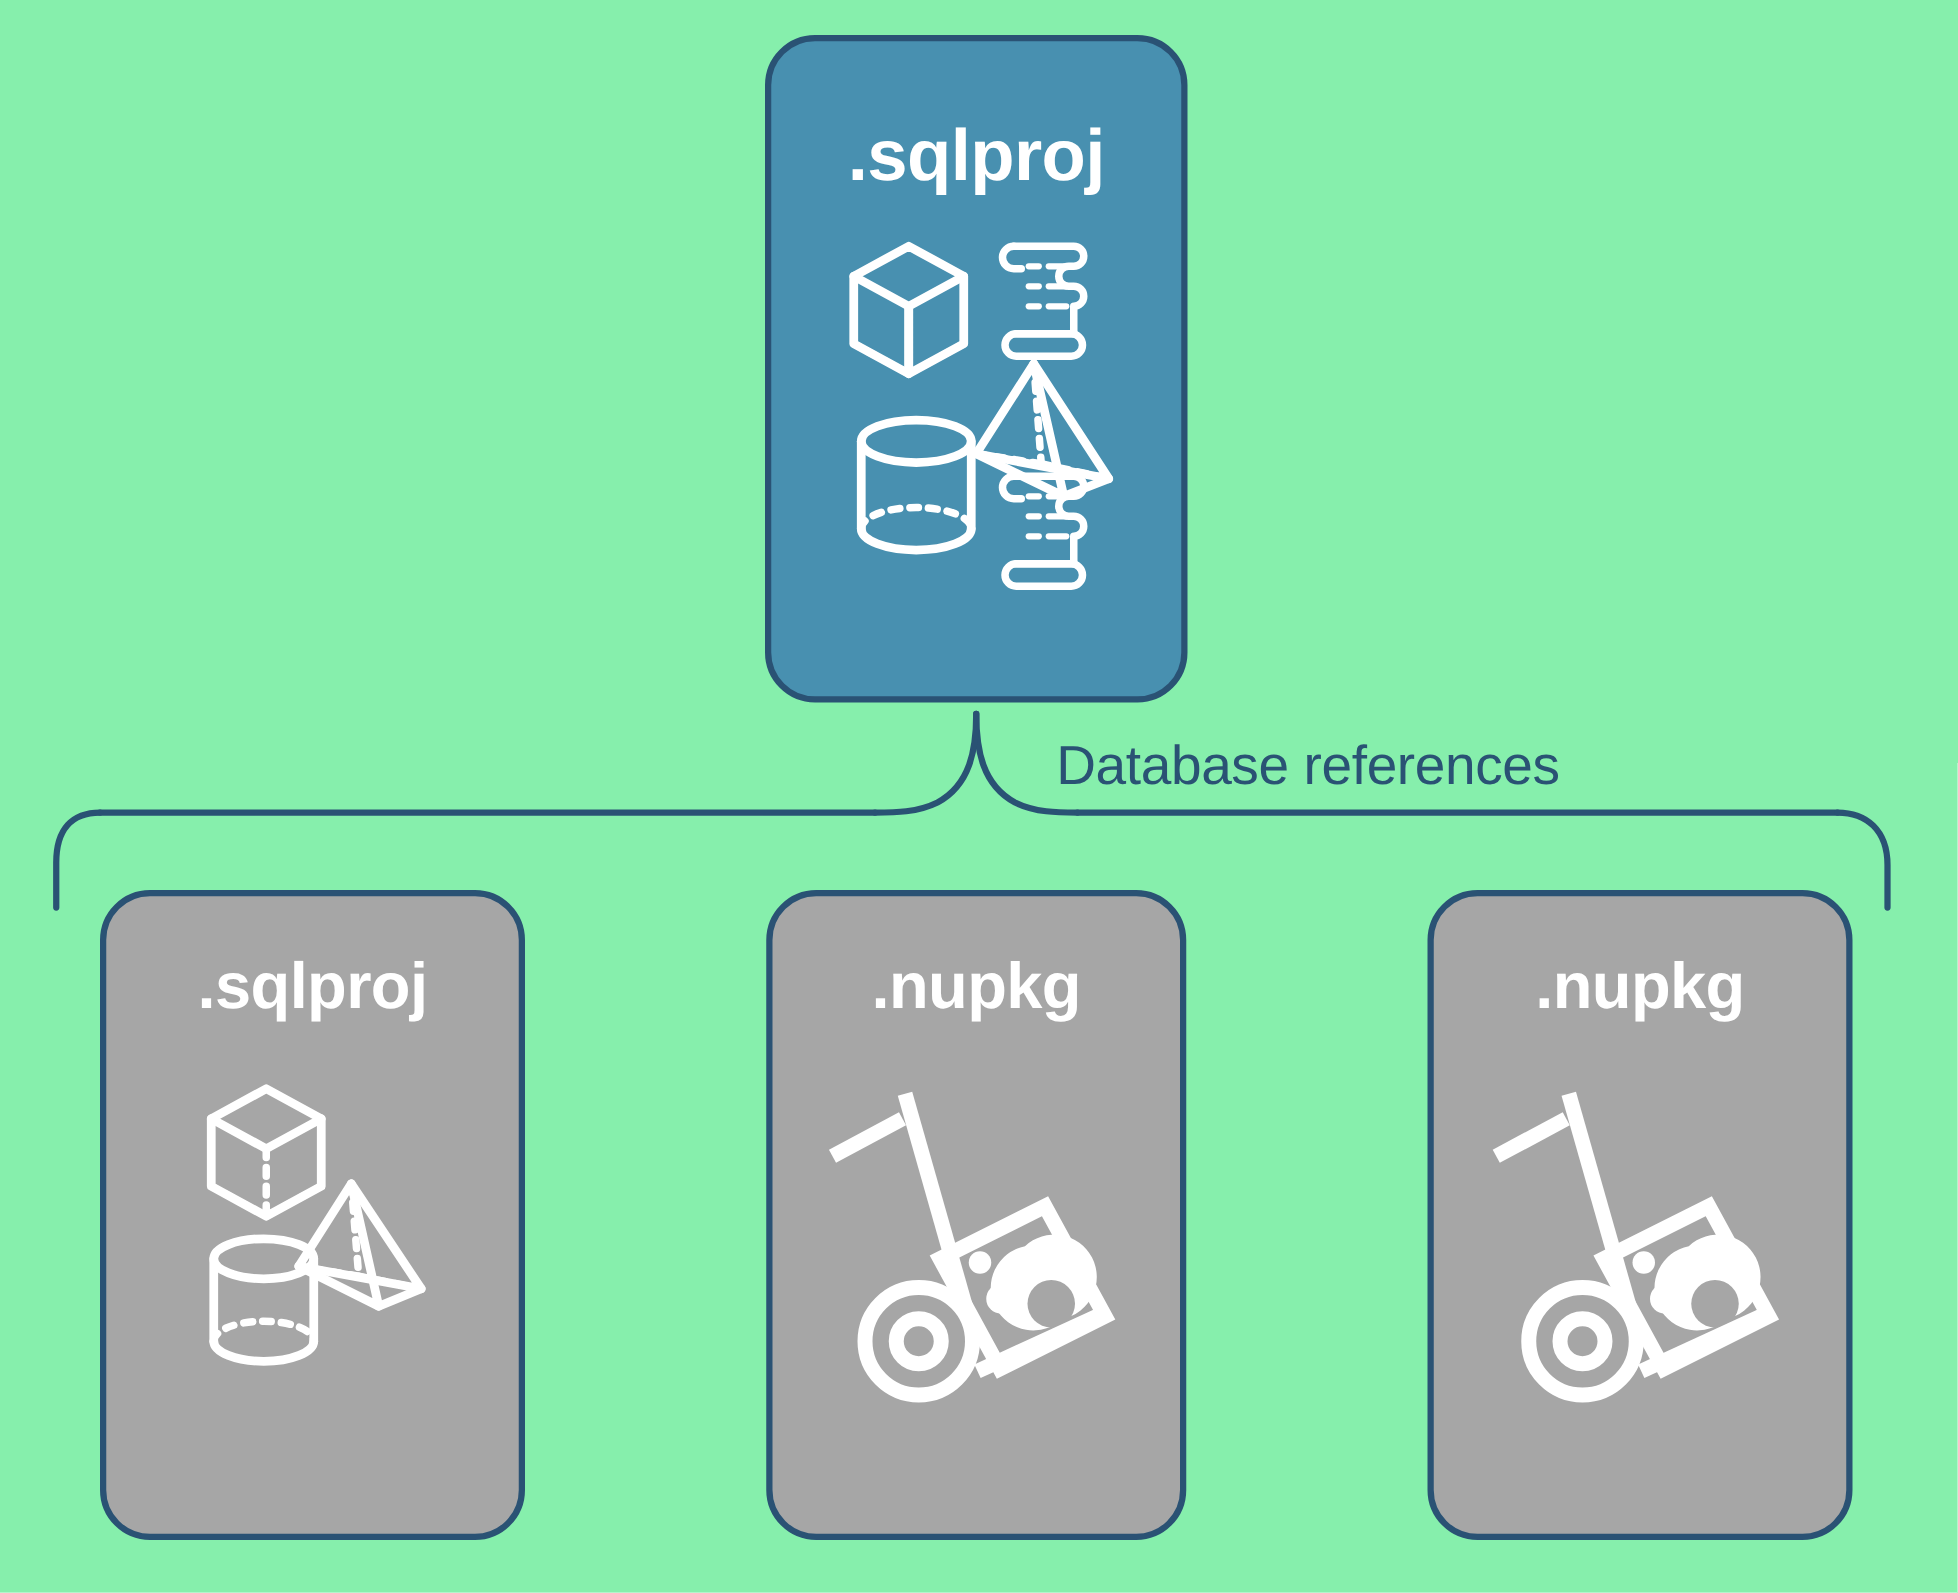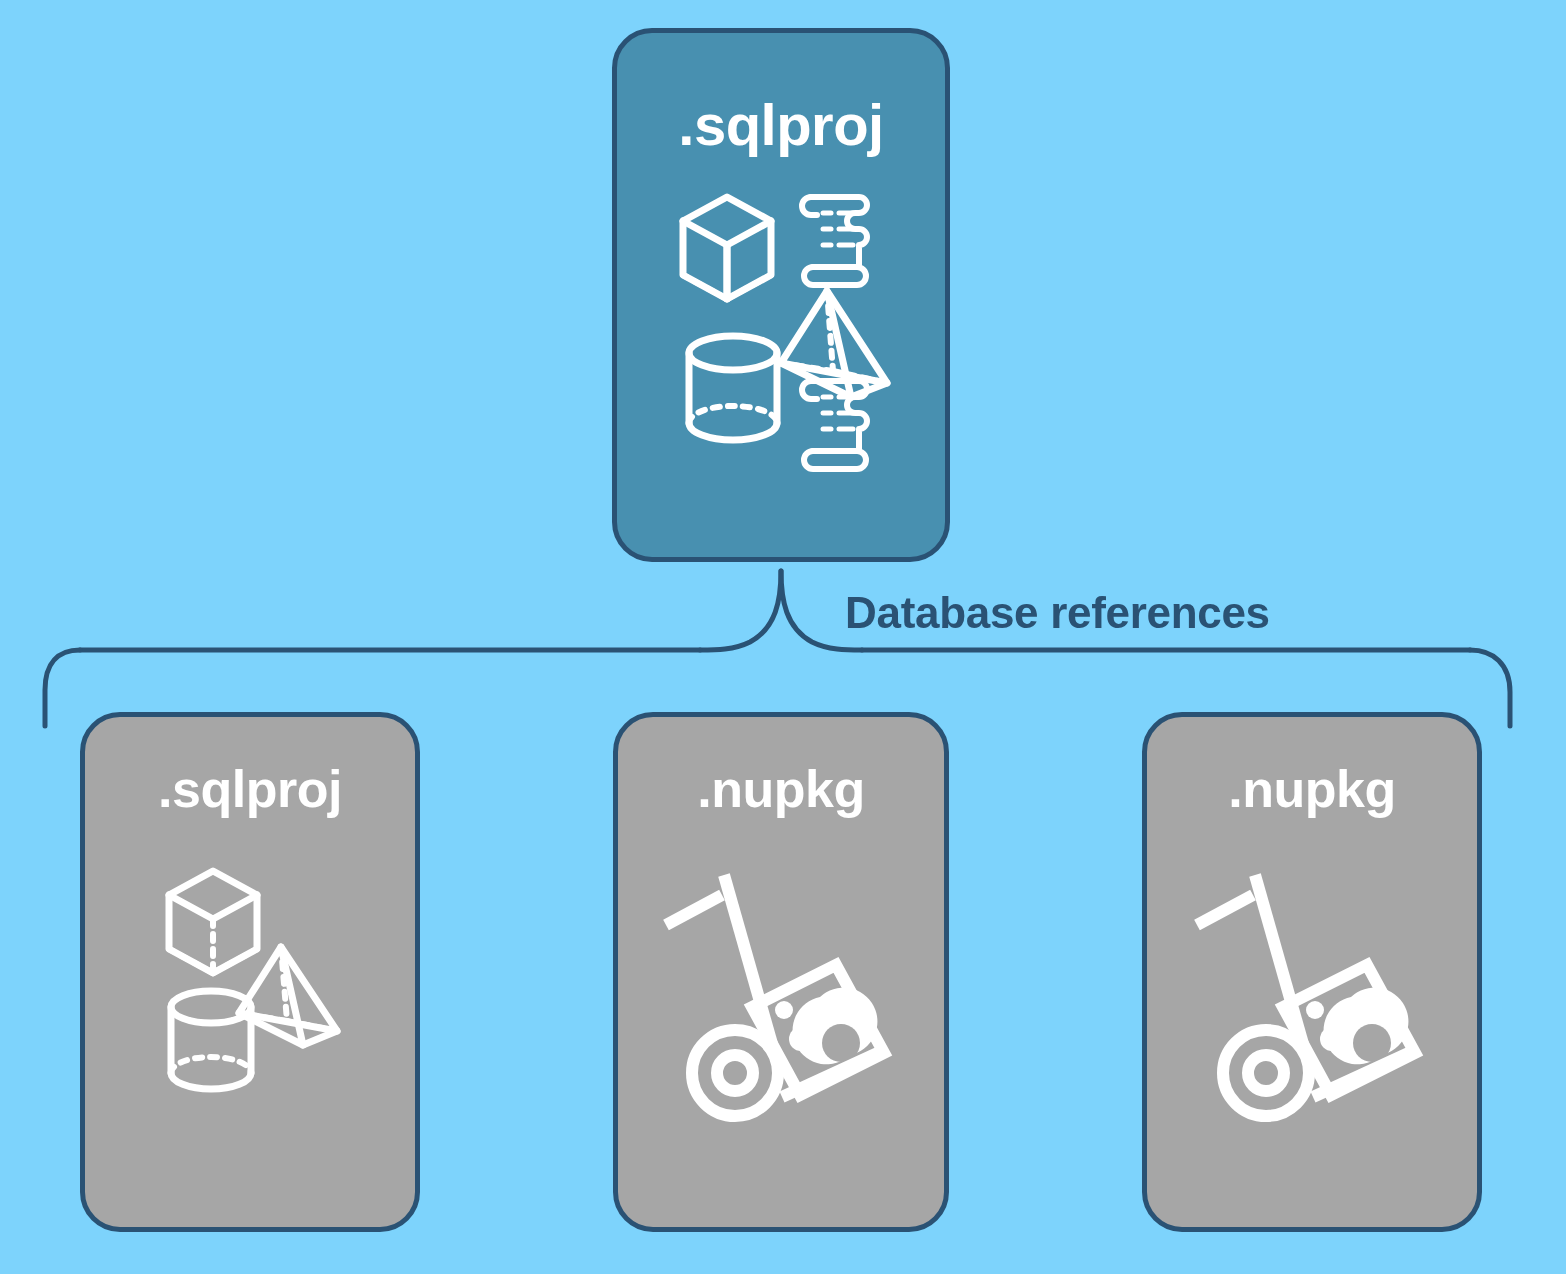--- a/index.html
+++ b/index.html
@@ -10,21 +10,21 @@
   body {
     width: 1566px;
     height: 1274px;
     font-family: "Liberation Sans", sans-serif;
     overflow: hidden;
   }
   #diagram-root {
     position: relative;
     width: 1566px;
     height: 1274px;
-    background: #7dd3fc;
+    background: #86efac;
   }
   .node-box {
     position: absolute;
     box-sizing: border-box;
     border: 5px solid #2a5274;
     border-radius: 40px;
   }
   .node-box.blue  { background: #4890b0; }
   .node-box.gray  { background: #a6a6a6; }
 
@@ -58,21 +58,21 @@
     width: 1566px;
     height: 1274px;
     pointer-events: none;
   }
 
   #brace-label {
     position: absolute;
     left: 845px;
     top: 588px;
     font-size: 44px;
-    font-weight: bold;
+    font-weight: normal;
     color: #2a5274;
     letter-spacing: -0.3px;
     white-space: nowrap;
     user-select: none;
   }
 </style>
 </head>
 <body>
 
 <div id="diagram-root">

